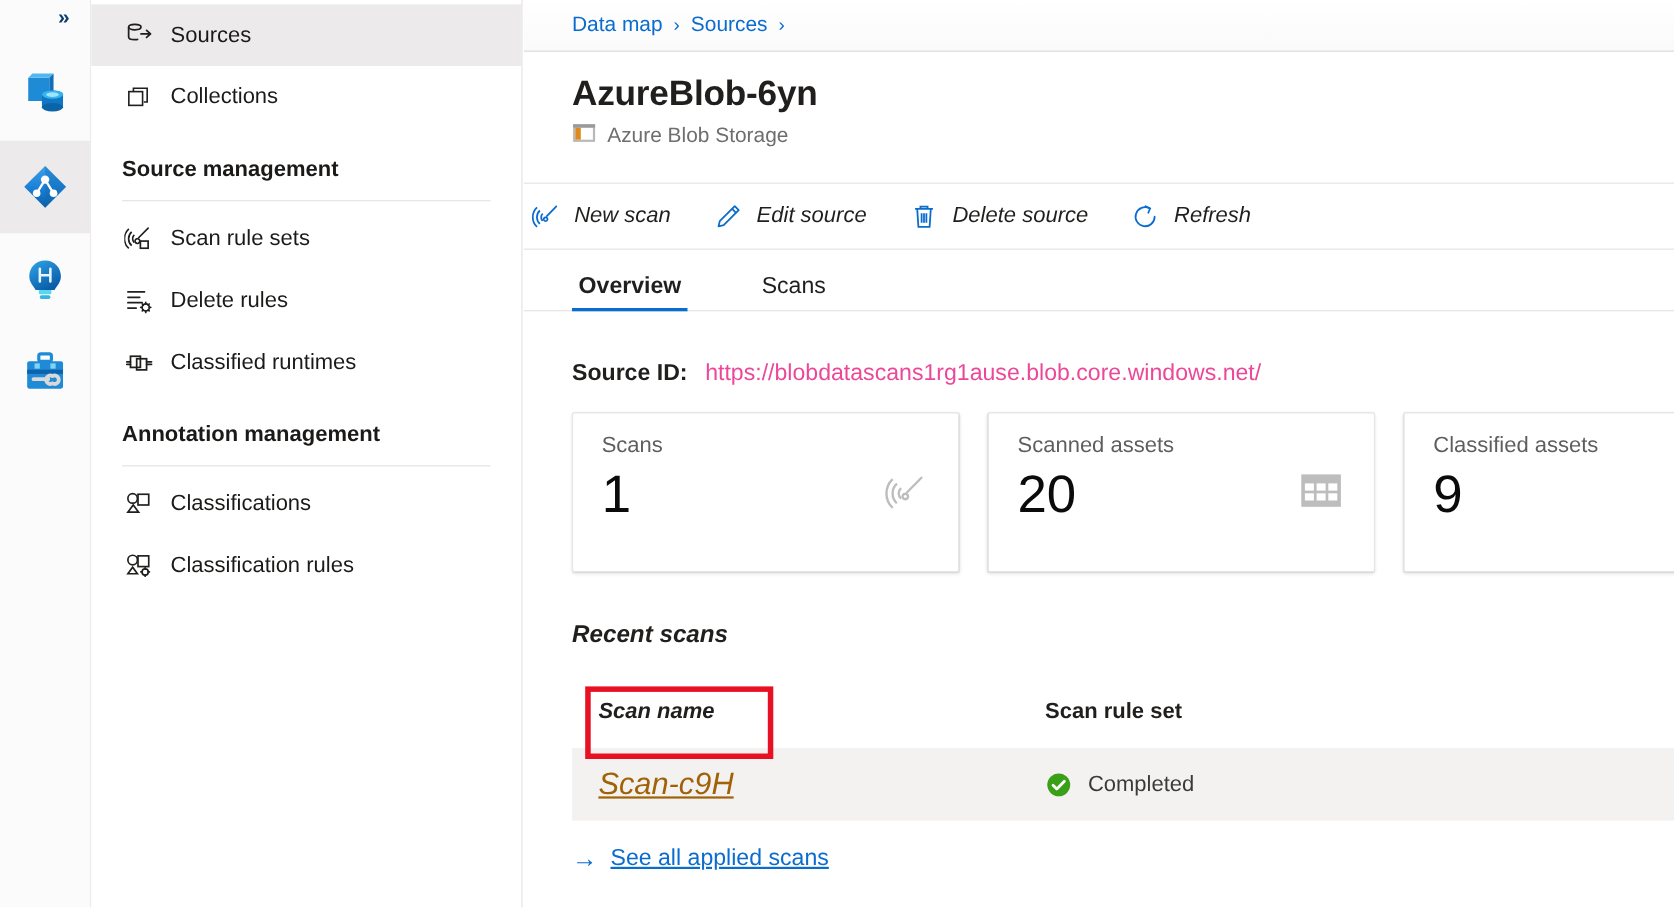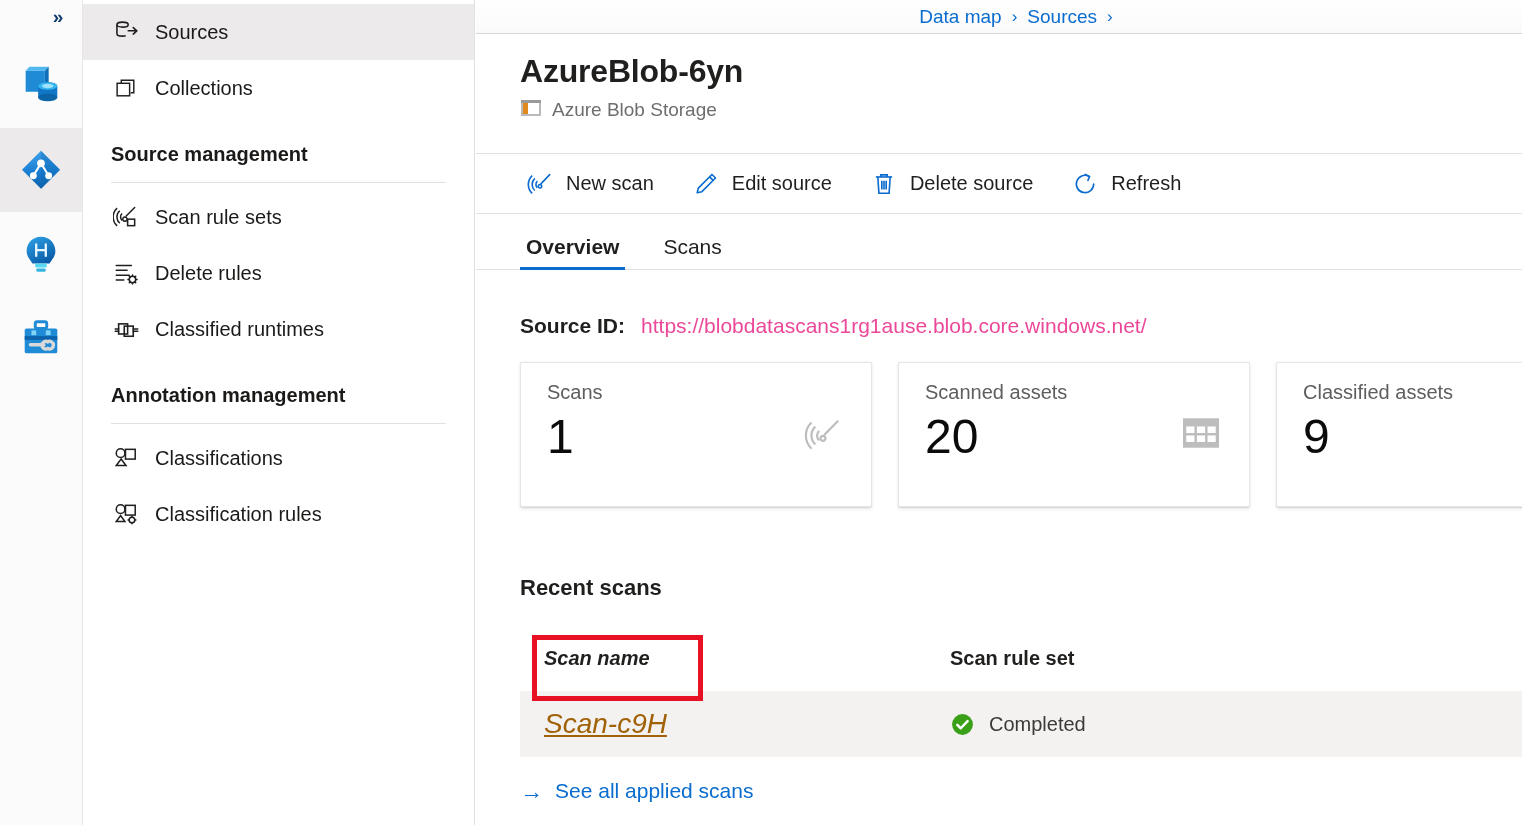--- a/index.html
+++ b/index.html
@@ -95,28 +95,27 @@
 
   
   #main {
     position: absolute;
     left: 476px; top: 0;
     width: 1046px; height: 825px;
     background: #ffffff;
     overflow: hidden;
   }
   #breadcrumb {
-    height: 34px;
+    height: 47px;
     display: flex;
     align-items: center;
     padding-left: 44px;
     border-bottom: 1px solid #d6d6d6;
     box-sizing: border-box;
     background: linear-gradient(#ffffff, #fafafa);
-    justify-content: center;
   }
   .bc-link {
     font-size: 19px;
     color: #0a6cce;
     cursor: pointer;
     white-space: nowrap;
   }
   .bc-sep {
     font-size: 17px;
     color: #0a6cce;
@@ -145,23 +144,23 @@
   #subtitle-text {
     font-size: 19px;
     color: #6e6e6e;
     margin-left: 10px;
   }
 
   #toolbar {
     height: 60px;
     display: flex;
     align-items: center;
-    padding-left: 44px;
     border-bottom: 1px solid #e1e1e1;
     box-sizing: border-box;
+    font-style: italic;
   }
   .tb-btn {
     display: flex;
     align-items: center;
     margin-right: 26px;
     cursor: pointer;
     height: 44px;
     padding: 0 6px;
   }
   .tb-ico {
@@ -176,20 +175,21 @@
     white-space: nowrap;
   }
 
   #tabs {
     display: flex;
     align-items: flex-end;
     padding-left: 44px;
     height: 56px;
     border-bottom: 1px solid #e1e1e1;
     box-sizing: border-box;
+    gap: 29px;
   }
   .tab {
     font-size: 21px;
     color: #201f1e;
     padding: 0 6px 10px 6px;
     margin-right: 32px;
     cursor: pointer;
     position: relative;
     white-space: nowrap;
   }
@@ -253,24 +253,25 @@
     line-height: 60px;
   }
   .card-ico {
     position: absolute;
     right: 28px; top: 52px;
     width: 40px; height: 40px;
   }
 
   #recent-title {
     padding-left: 44px;
-    margin-top: 68px;
+    margin-top: 44px;
     font-size: 22px;
     font-weight: 600;
     color: #201f1e;
+    font-style: italic;
   }
 
   #table {
     margin-top: 24px;
     padding-left: 44px;
     position: relative;
   }
   .trow {
     display: flex;
     align-items: center;
@@ -322,20 +323,21 @@
   }
   #seeall-arrow {
     color: #0a6cce;
     font-size: 23px;
     margin-right: 12px;
     line-height: 1;
   }
   #seeall-label {
     font-size: 21px;
     color: #0a6cce;
+    text-decoration: underline;
   }
 </style>
 </head>
 <body>
 
 <div id="rail">
   <div id="rail-toggle">»</div>
 
   <div class="rail-item" style="top:44px;">
     <svg class="rail-icon" viewBox="0 0 48 48">

